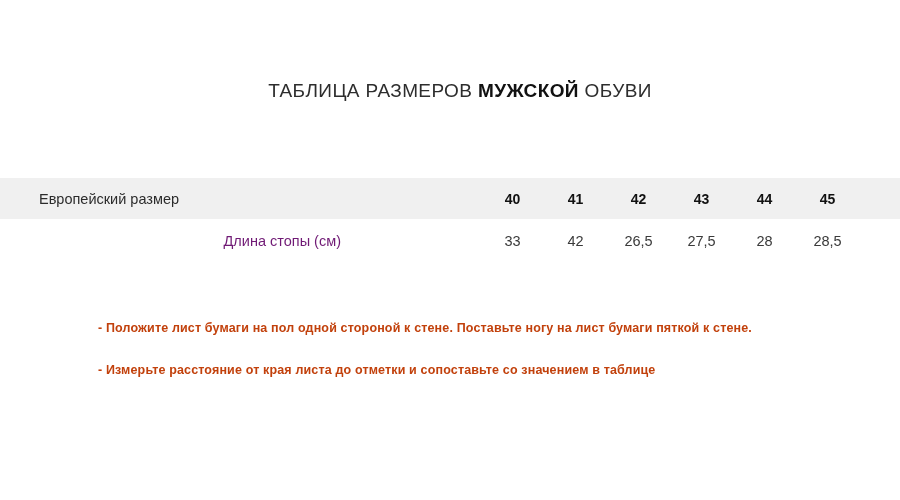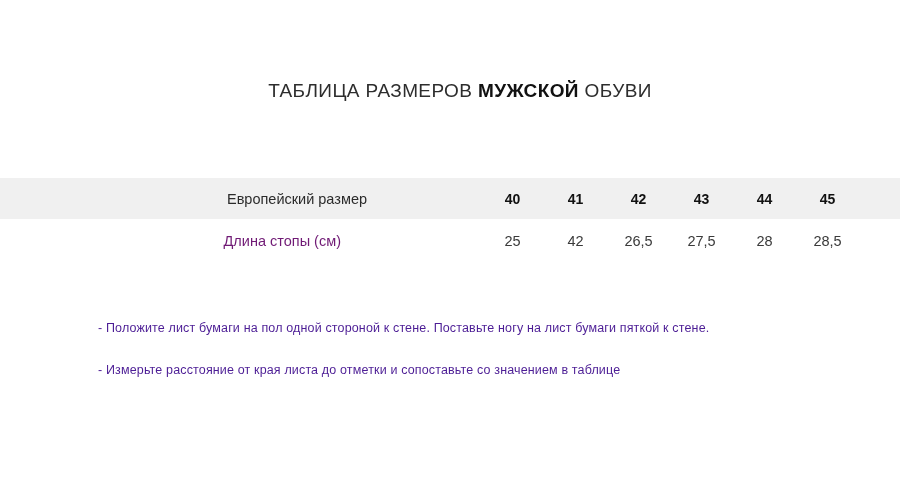--- a/index.html
+++ b/index.html
@@ -55,22 +55,22 @@
     color: #3a3a3a;
     vertical-align: middle;
   }
   .row-label {
     width: 340px;
     text-align: right;
     padding-right: 0;
     font-size: 15px;
   }
   .row-label.header-label {
-    text-align: center;
-    padding-left: 113px;
+    text-align: left;
+    padding-left: 39px;
     color: #2b2b2b;
   }
   .row-label.value-label {
     padding-right: 140px;
     color: #701a75;
   }
   .cell {
     width: 61px;
     text-align: center;
   }
@@ -83,24 +83,25 @@
     width: auto;
   }
   .notes {
     position: absolute;
     top: 320px;
     left: 98px;
     width: 740px;
   }
   .note {
     font-size: 12.5px;
-    color: #4c1d95;
+    color: #c2410c;
     line-height: 1.4;
     margin-bottom: 24px;
     letter-spacing: 0.15px;
+    font-weight: bold;
   }
   .note:last-child {
     margin-bottom: 14px;
   }
 </style>
 </head>
 <body>
 
 <div class="page">
 
@@ -115,21 +116,21 @@
         <td class="cell">40</td>
         <td class="cell">41</td>
         <td class="cell">42</td>
         <td class="cell">43</td>
         <td class="cell">44</td>
         <td class="cell">45</td>
         <td class="spacer-cell"></td>
       </tr>
       <tr class="value-row">
         <td class="row-label value-label">Длина стопы (см)</td>
-        <td class="cell">25</td>
+        <td class="cell">33</td>
         <td class="cell">42</td>
         <td class="cell">26,5</td>
         <td class="cell">27,5</td>
         <td class="cell">28</td>
         <td class="cell">28,5</td>
         <td class="spacer-cell"></td>
       </tr>
     </tbody>
   </table>
 

